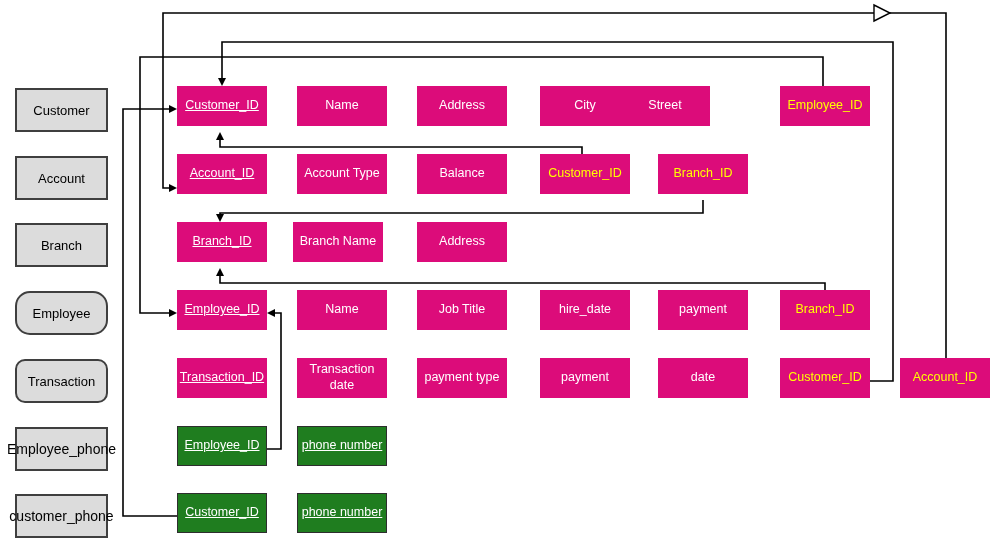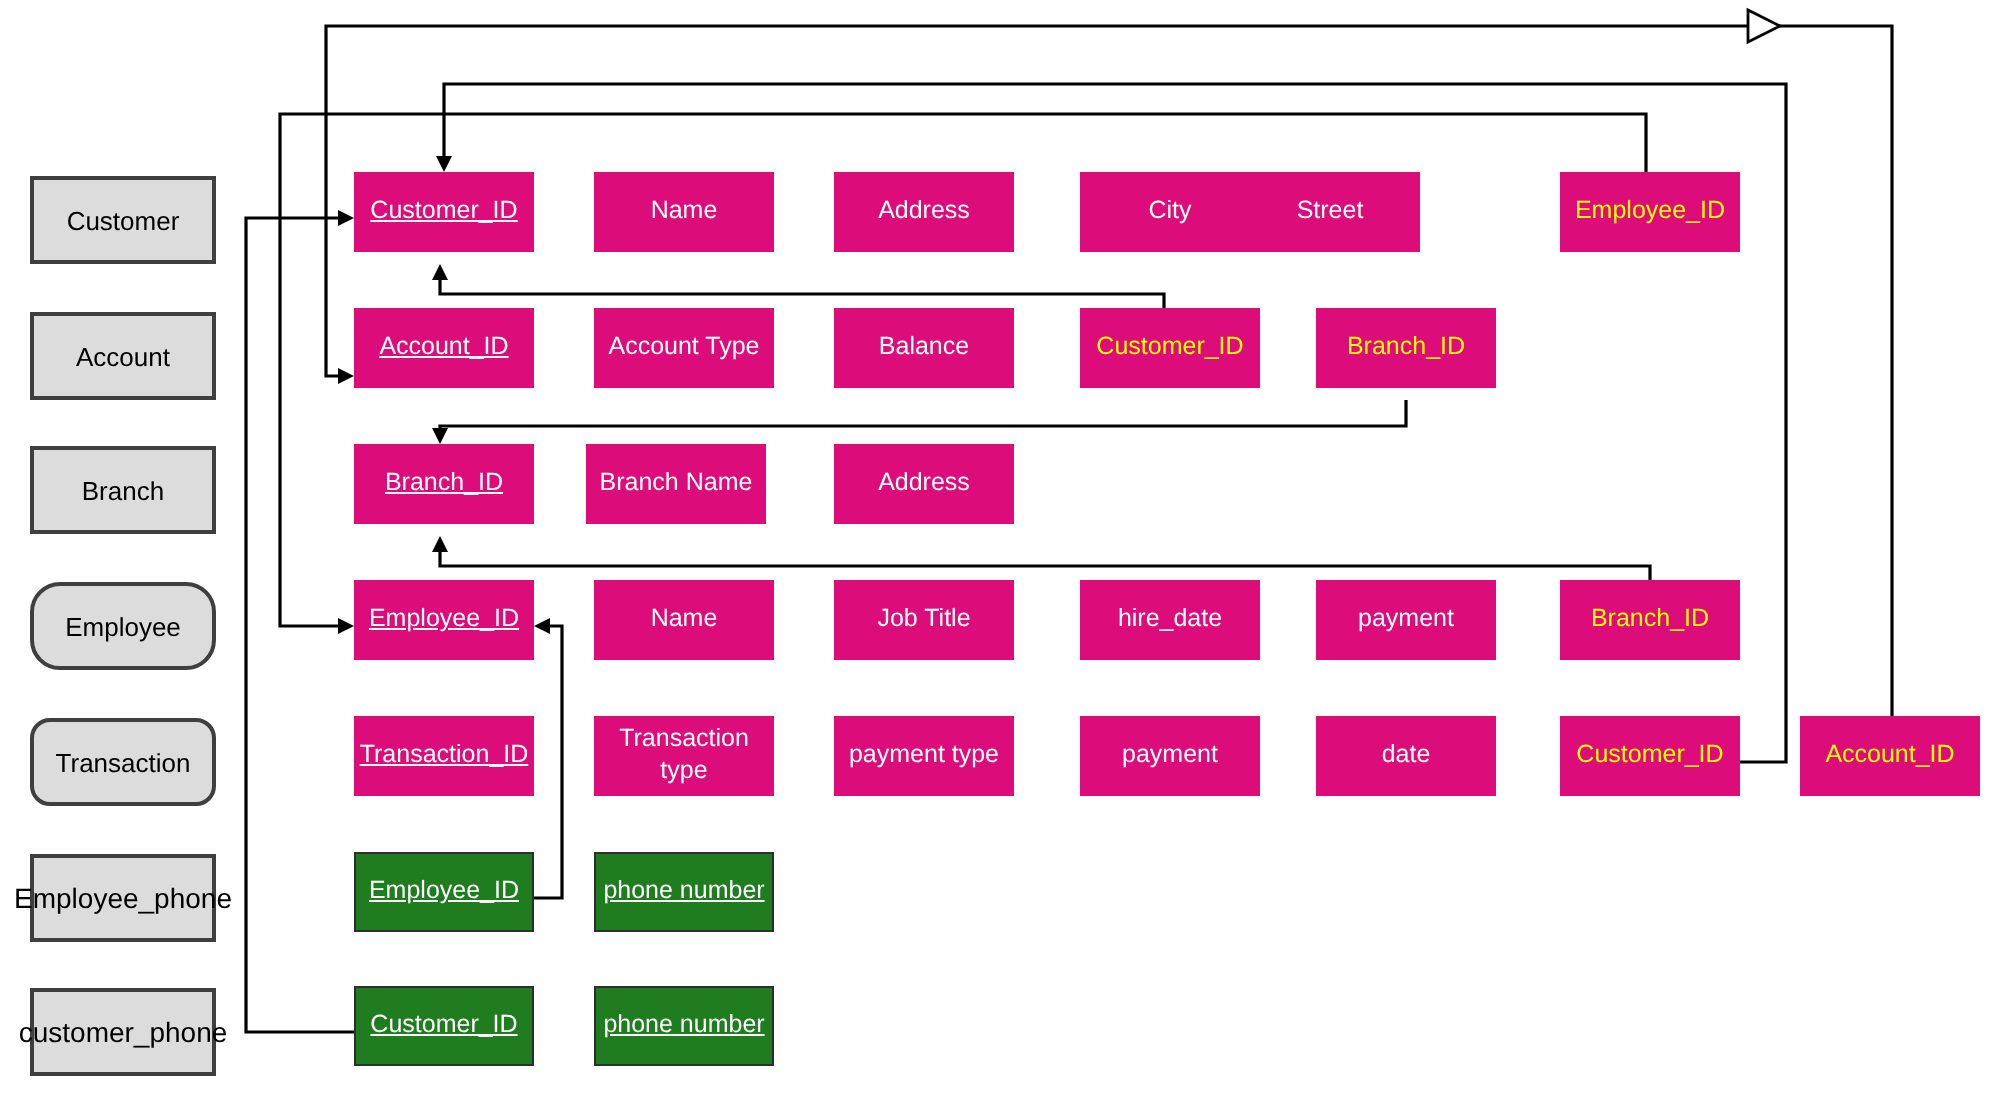--- a/index.html
+++ b/index.html
@@ -120,21 +120,21 @@
       <div class="abox attr" style="left: 658px; top: 290px;">
         <span>payment</span>
       </div>
       <div class="abox fk" style="left: 780px; top: 290px;">
         <span>Branch_ID</span>
       </div>
       <div class="abox pk" style="left: 177px; top: 358px;">
         <span>Transaction_ID</span>
       </div>
       <div class="abox attr wrap" style="left: 297px; top: 358px;">
-        <span>Transaction type</span>
+        <span>Transaction date</span>
       </div>
       <div class="abox attr" style="left: 417px; top: 358px;">
         <span>payment type</span>
       </div>
       <div class="abox attr" style="left: 540px; top: 358px;">
         <span>payment</span>
       </div>
       <div class="abox attr" style="left: 658px; top: 358px;">
         <span>date</span>
       </div>

